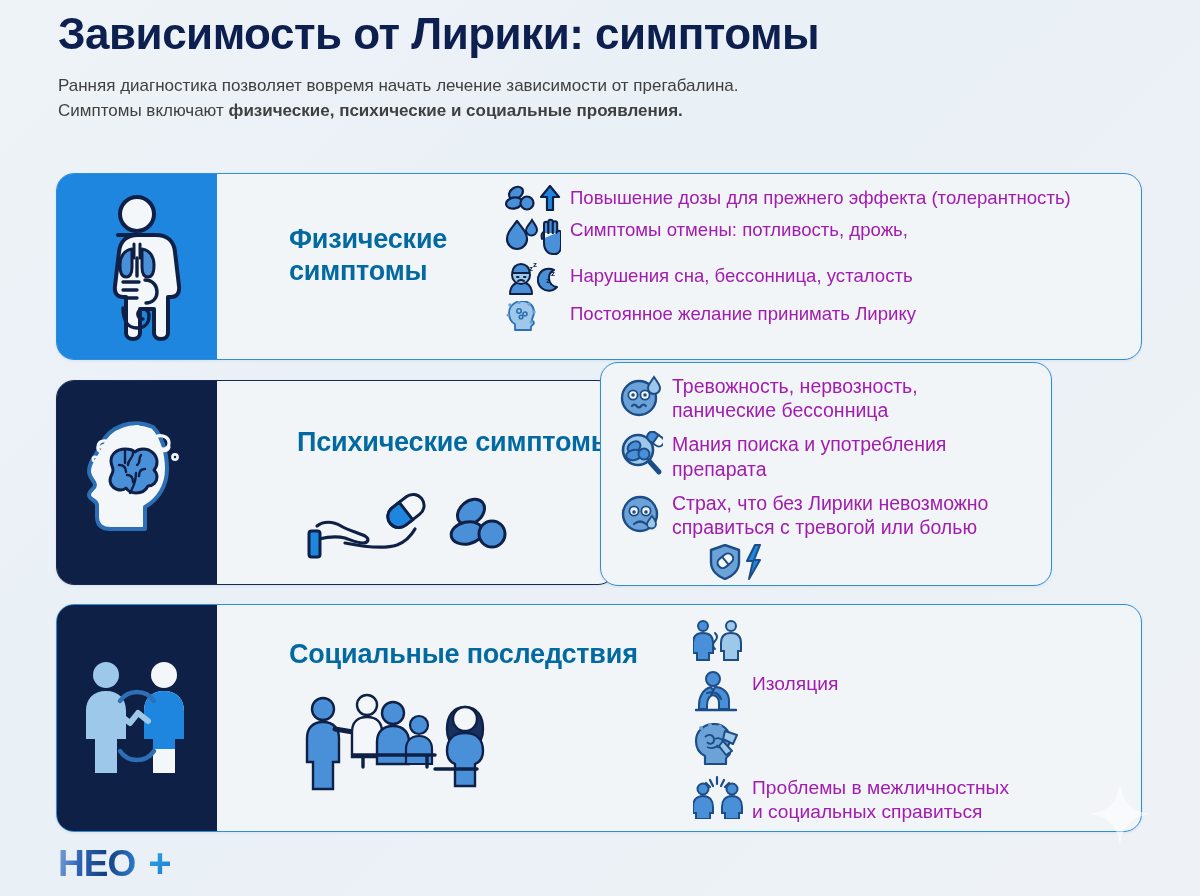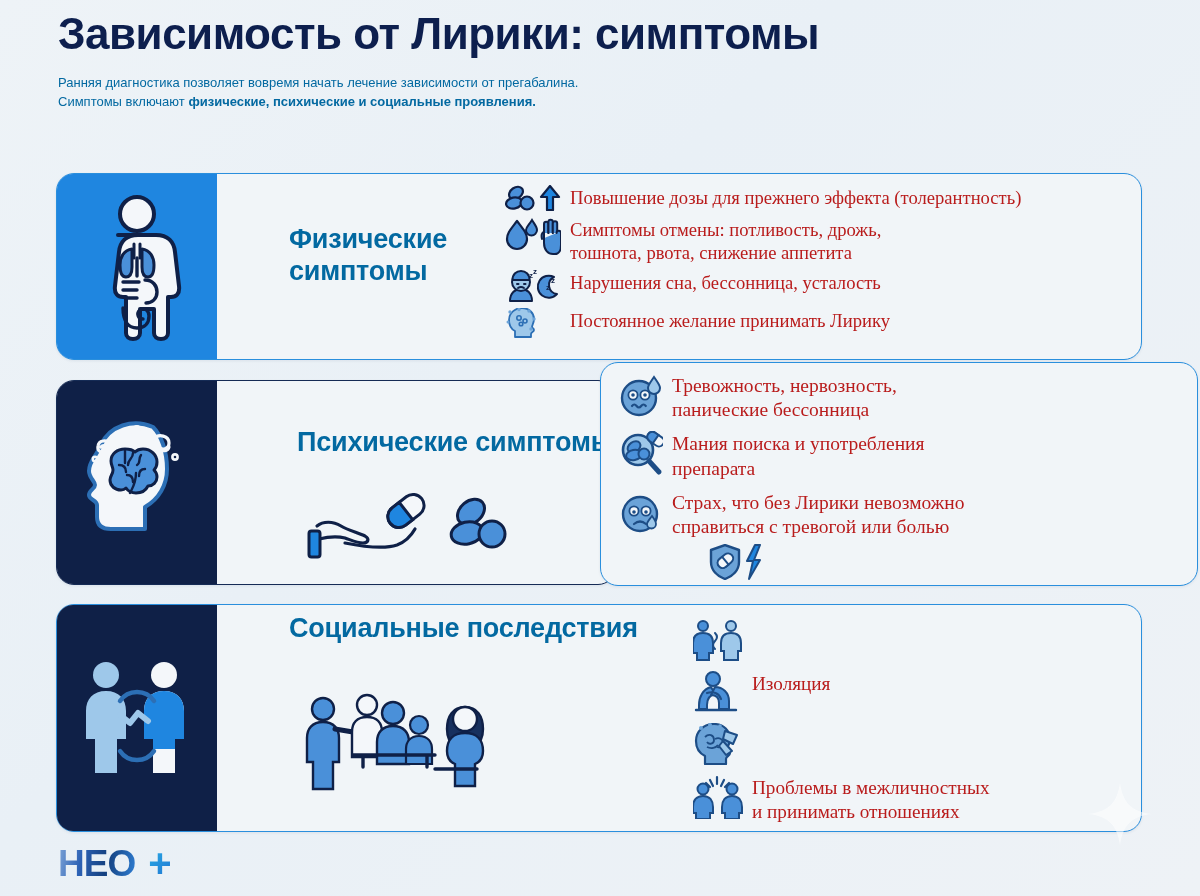--- a/index.html
+++ b/index.html
@@ -36,23 +36,23 @@
     font-size: 44px;
     font-weight: 700;
     letter-spacing: -0.5px;
     color: #0d1f4e;
     line-height: 1.1;
     white-space: nowrap;
   }
 
   .subtitle {
     margin-top: 16px;
-    font-size: 13px;
+    font-size: 17px;
     line-height: 1.42;
-    color: #0369a1;
+    color: #404040;
     max-width: 1090px;
   }
   .subtitle .bold { font-weight: 700; }
 
   
   .card {
     position: absolute;
     border-radius: 18px;
     overflow: visible;
   }
@@ -97,21 +97,21 @@
     background: #0f2047;
     border-radius: 16px 0 0 16px;
     display: flex;
     align-items: center;
     justify-content: center;
     flex: 0 0 160px;
   }
   #psych-list-card {
     left: 600px;
     top: 362px;
-    width: 598px;
+    width: 452px;
     height: 224px;
     background: #f1f5f8;
     border: 1.8px solid #2a8fdd;
     border-radius: 18px;
     padding: 10px 14px 8px 18px;
     box-shadow: 0 1px 3px rgba(20,50,90,.08);
   }
 
   
   #card-social {
@@ -156,23 +156,22 @@
     gap: 9px;
   }
   .item .ic {
     flex: 0 0 auto;
     display: block;
     line-height: 0;
   }
   .item .txt {
     font-size: 19px;
     line-height: 1.24;
-    color: #b91c1c;
+    color: #a21caf;
     padding-top: 1px;
-    font-family: Liberation Serif, serif;
   }
 
   #physical-items {
     position: absolute;
     left: 288px;
     top: 11px;
     width: 700px;
   }
   #physical-items .item { margin-bottom: 6px; }
   #physical-items .item .txt { font-size: 18.6px; }
@@ -196,21 +195,21 @@
     width: 200px;
   }
   .psych-heading {
     position: absolute;
     left: 72px;
     top: 46px;
   }
   .social-heading {
     position: absolute;
     left: 72px;
-    top: 8px;
+    top: 34px;
   }
   .psych-deco {
     position: absolute;
     left: 80px;
     top: 106px;
   }
   .social-deco {
     position: absolute;
     left: 78px;
     top: 72px;
@@ -311,21 +310,20 @@
               <g fill="#4a90d9" stroke="#0f2047" stroke-width="2" stroke-linejoin="round" stroke-linecap="round">
                 <path d="M39 16 v-9 a2.2 2.2 0 0 1 4.4 0 v9"></path>
                 <path d="M43.4 16 v-11 a2.2 2.2 0 0 1 4.4 0 v11"></path>
                 <path d="M47.8 16 v-9.5 a2.2 2.2 0 0 1 4.4 0 v9.5"></path>
                 <path d="M37 22 c-1 -4 0 -7 2 -7 l0 11 c0 7 4 11 9 11 h2 c4 0 6 -4 6 -9 v-12 a2.2 2.2 0 0 0 -4.4 0"></path>
               </g>
             </svg>
           </span>
           <span class="txt">
             <span>Симптомы отмены: потливость, дрожь,</span><br>
-            <span>тошнота, рвота, снижение аппетита</span>
           </span>
         </div>
 
         <div class="item">
           <span class="ic">
             <svg width="56" height="32" viewBox="0 0 56 32">
               <g stroke="#0f2047" stroke-width="2" stroke-linejoin="round">
                 <path d="M5 31 c0 -8 5 -12 11 -12 6 0 11 4 11 12 z" fill="#4a90d9"></path>
                 <circle cx="16" cy="12" r="9" fill="#9ec8ea"></circle>
                 <path d="M7.5 10 c0 -6 4 -9 8.5 -9 4.5 0 8.5 3 8.5 9 z" fill="#4a90d9"></path>
@@ -607,21 +605,21 @@
                 <circle cx="39" cy="14" r="5.5"></circle>
                 <path d="M39 21 c-7 0 -10 5 -10 11 l0 6 h3 l0 6 h14 l0 -6 h3 l0 -6 c0 -6 -3 -11 -10 -11 z"></path>
               </g>
               <g stroke="#1d4d86" stroke-width="2.2" stroke-linecap="round" fill="none">
                 <path d="M24 2 v7 M17 5 l3 6 M31 5 l-3 6 M13 8 l4 4 M36 8 l-4 4"></path>
               </g>
             </svg>
           </span>
           <span class="txt">
             <span>Проблемы в межличностных</span><br>
-            <span>и принимать отношениях</span>
+            <span>и социальных справиться</span>
           </span>
         </div>
 
       </div>
     </div>
 
     <svg class="sparkle" style="right:-14px;bottom:-18px;" width="70" height="70" viewBox="0 0 70 70">
       <path d="M35 4 C38 24 46 32 66 35 C46 38 38 46 35 66 C32 46 24 38 4 35 C24 32 32 24 35 4 z" fill="#ffffff"></path>
     </svg>
   </div>

